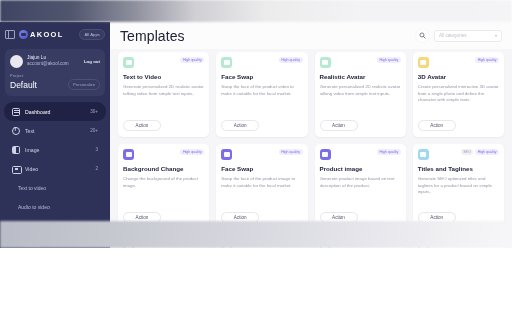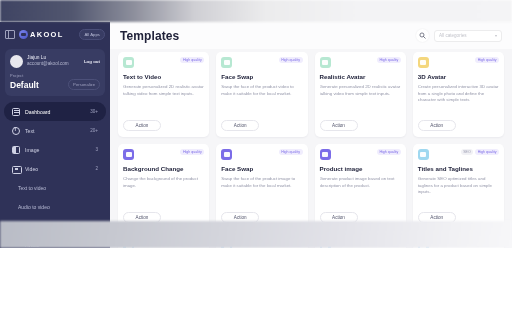--- a/index.html
+++ b/index.html
@@ -44,21 +44,21 @@
 
   .user-card { margin: 3px 5px 0; background:#383c63; border-radius:6px; padding:5px 5px 6px; }
   .user-row { display:flex; align-items:center; gap:4px; }
   .avatar { width:13px; height:13px; border-radius:50%; background:#e8e8ee; flex:none; }
   .user-names { flex:1; min-width:0; }
   .user-name { font-size:4.8px; color:#e9eaf4; line-height:1.5; }
   .user-mail { font-size:4.6px; color:#b5b8d0; line-height:1.5; white-space:nowrap; overflow:hidden; }
   .logout { font-size:4.4px; color:#e9eaf4; font-weight:700; white-space:nowrap; }
   .proj-label { font-size:3.9px; color:#a0a3c0; margin-top:5px; letter-spacing:.2px; }
   .proj-row { display:flex; align-items:center; margin-top:1px; }
-  .proj-name { font-size:8.5px; color:#fff; font-weight:700; }
+  .proj-name { font-size:8.5px; color:#fff; font-weight:400; }
   .personalize { margin-left:auto; font-size:4.2px; color:#9d9fbd; border:1px solid #4c5079; border-radius:6px; padding:2px 4px; white-space:nowrap; }
 
   .menu { margin-top: 6px; }
   .mi { display:flex; align-items:center; gap:5px; height:19px; padding:0 8px; margin:0 4px; border-radius:9px; }
   .mi.active { background:#1f2244; }
   .mi .lbl { font-size:5.2px; color:#cfd1e4; }
   .mi.active .lbl { color:#fff; }
   .mi .cnt { margin-left:auto; font-size:4.6px; color:#9fa2c0; }
   .mi-ico { width:8px; height:8px; flex:none; position:relative; }
   .ic-dash:before{content:"";position:absolute;inset:0;border:1px solid #cfd1e4;border-radius:1.5px;}
@@ -70,21 +70,21 @@
   .ic-video:before{content:"";position:absolute;left:0;top:1px;width:8px;height:6px;border:1px solid #cfd1e4;border-radius:1.5px;}
   .ic-video:after{content:"";position:absolute;left:2.5px;top:3px;width:3px;height:2px;background:#cfd1e4;}
   .ic-avatar:before{content:"";position:absolute;left:1px;top:0.5px;width:3px;height:3px;border-radius:50%;border:1px solid #cfd1e4;box-shadow:3.5px 0 0 -0.5px #cfd1e4;}
   .ic-avatar:after{content:"";position:absolute;left:0;bottom:0.5px;width:8px;height:3px;border-top:1px solid #cfd1e4;border-radius:2px;}
   .sub { height:19px; display:flex; align-items:center; padding-left:18px; }
   .sub .lbl { font-size:5px; color:#b9bcd6; }
 
   
   .main { position:absolute; left:110px; top:22px; width:402px; height:273px; background:#f6f6f8; z-index:2; }
   .topbar { height:27px; background:#fcfcfd; display:flex; align-items:center; padding:0 10px; }
-  .page-title { font-size:12px; color:#20223a; font-weight:700; letter-spacing:.1px; }
+  .page-title { font-size:14px; color:#20223a; font-weight:400; letter-spacing:.1px; }
   .top-right { margin-left:auto; display:flex; align-items:center; gap:5px; }
   .search-btn { width:13px; height:13px; border-radius:50%; background:#fff; display:flex; align-items:center; justify-content:center; box-shadow:0 0 2px rgba(0,0,0,.08); }
   .search-btn svg { width:7px; height:7px; }
   .cat-select { width:68px; height:12px; border:1px solid #ececed; border-radius:3px; background:#fff; display:flex; align-items:center; padding:0 4px; }
   .cat-select .ph { font-size:4.6px; color:#c3c4cb; }
   .cat-select .chev { margin-left:auto; font-size:4px; color:#c3c4cb; }
 
   .grid { padding: 3px 8px 0 8px; display:grid; grid-template-columns:repeat(4,1fr); gap:7px; }
   .card { background:#fff; border-radius:5px; padding:5px 5px 6px; height:85px; display:flex; flex-direction:column; box-shadow:0 1px 2px rgba(20,20,50,.05); }
   .card-top { display:flex; align-items:flex-start; }

